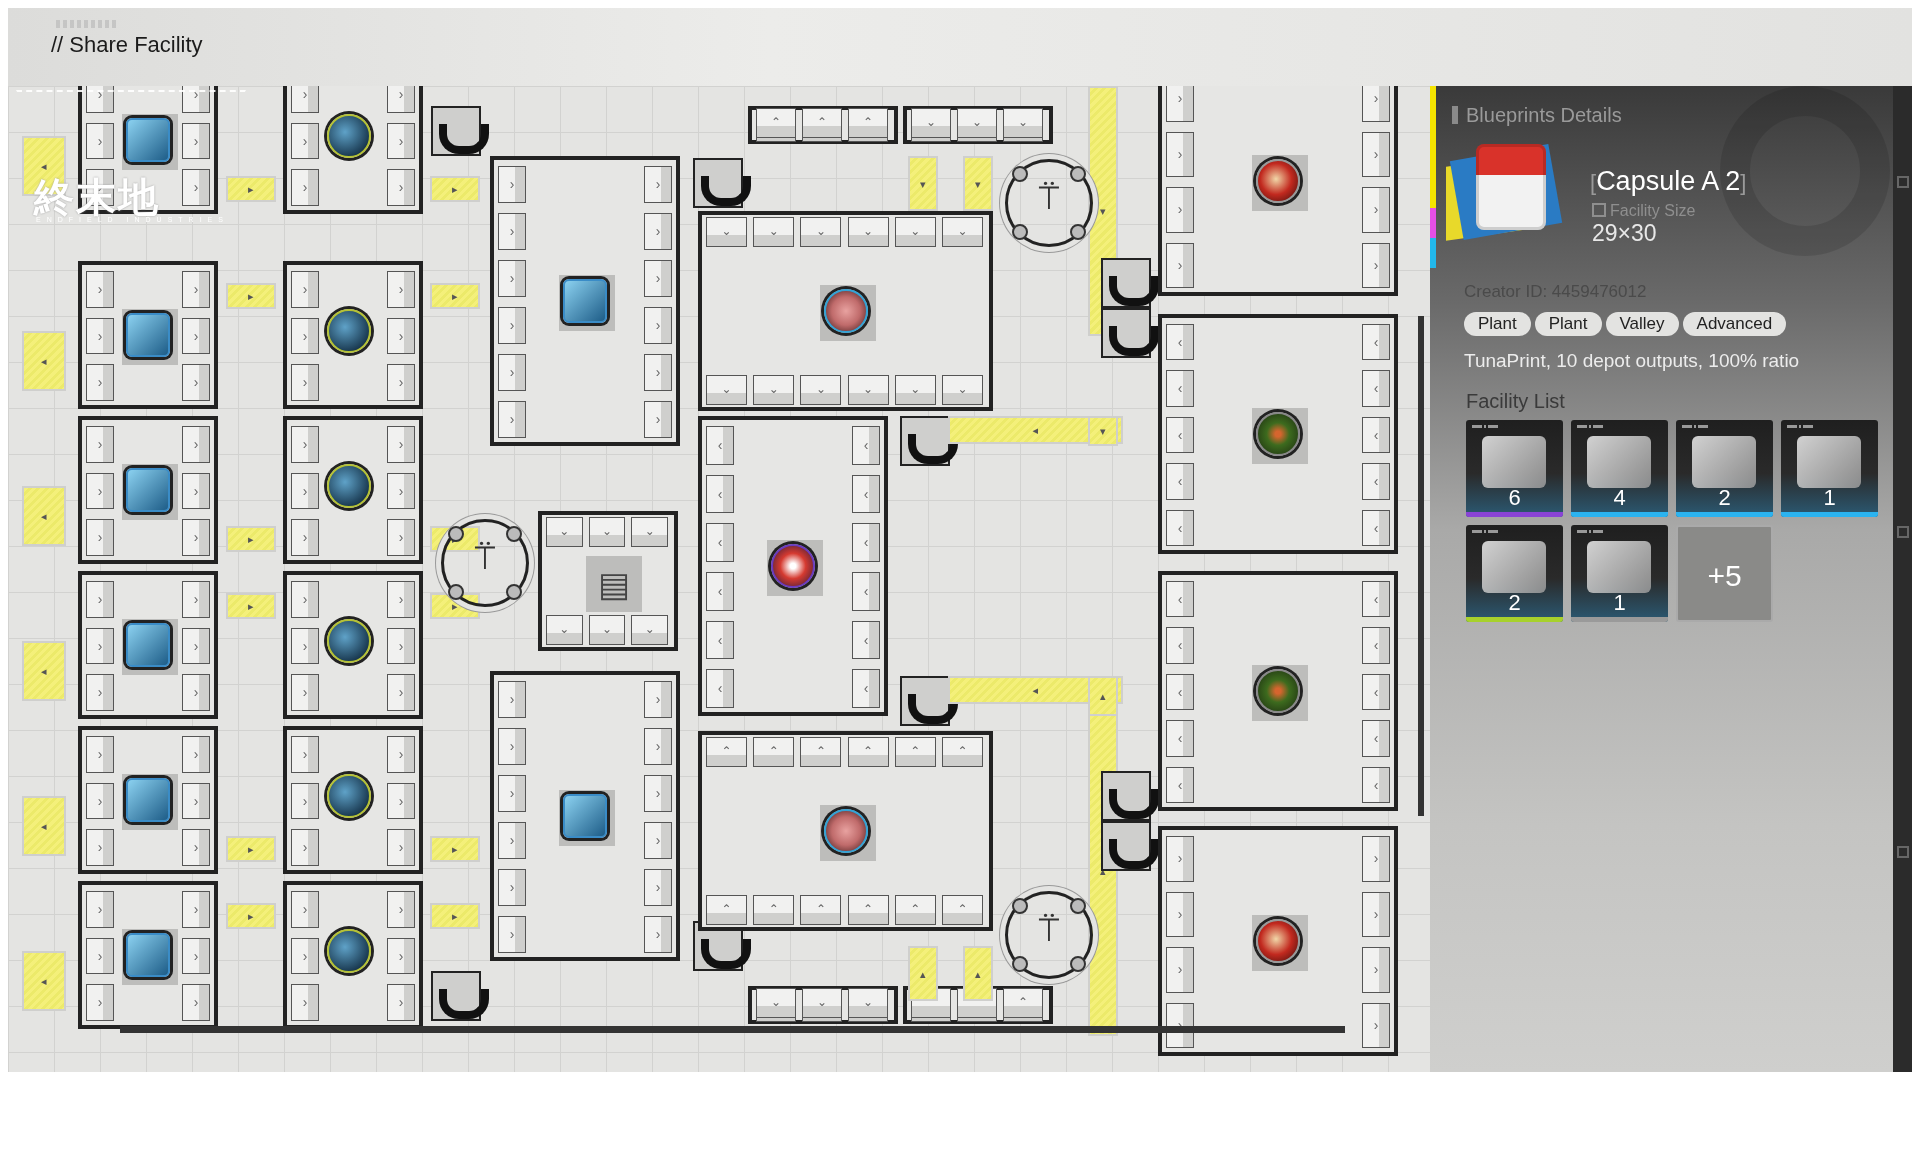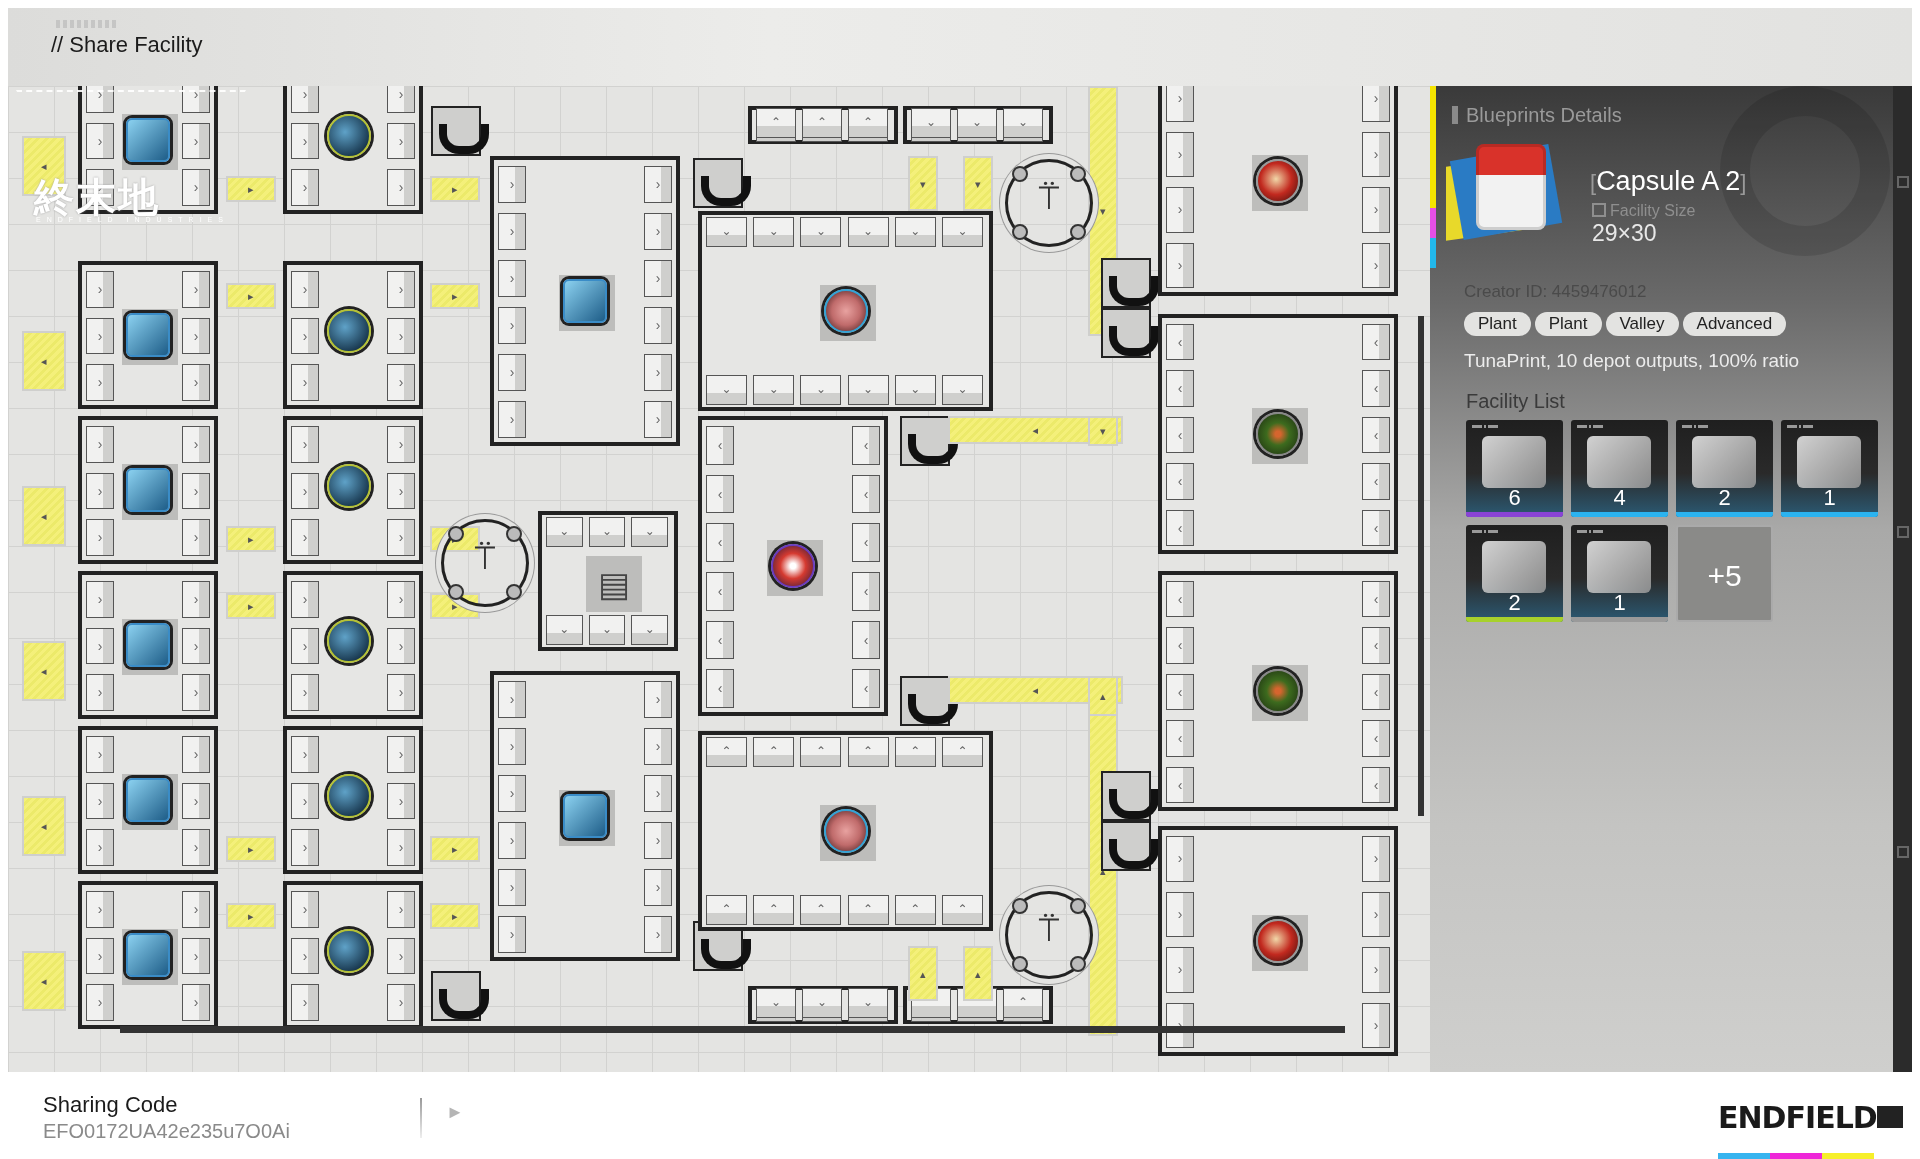--- a/index.html
+++ b/index.html
@@ -569,25 +569,13 @@
         </div>
     </div>
 
     <div class="dark-strip">
       <div class="ic" style="top:90px"></div>
       <div class="ic" style="top:440px"></div>
       <div class="ic" style="top:760px"></div>
     </div>
   </div>
 
-  <div class="footer">
-    <div class="sc-label">Sharing Code</div>
-    <div class="sc-code">EFO0172UA42e235u7O0Ai</div>
-    <div class="sc-div"></div>
-    <div class="sc-btn">►</div>
-    <div class="brand"><span>ENDFIELD</span><span class="sq"></span></div>
-    <div class="cmy">
-      <span style="background:#36b4ef"></span>
-      <span style="background:#ee26d8"></span>
-      <span style="background:#f6ef2a"></span>
-    </div>
-  </div>
 </div>
 
 </body></html>

